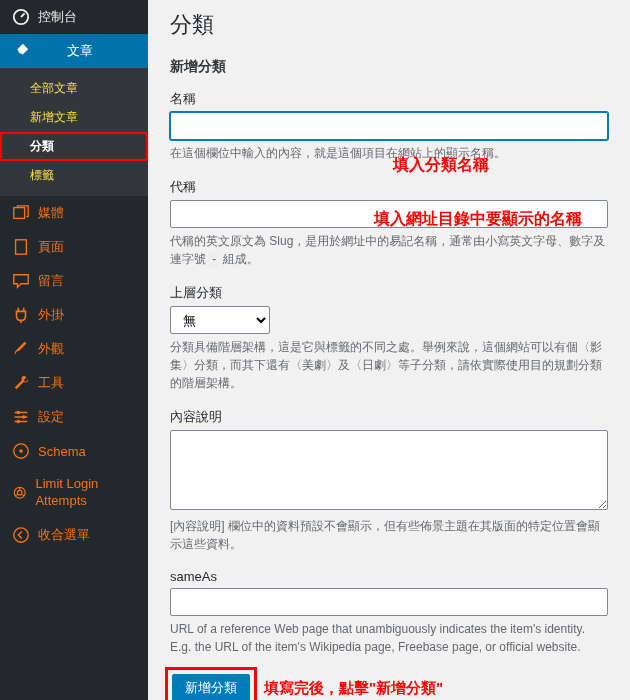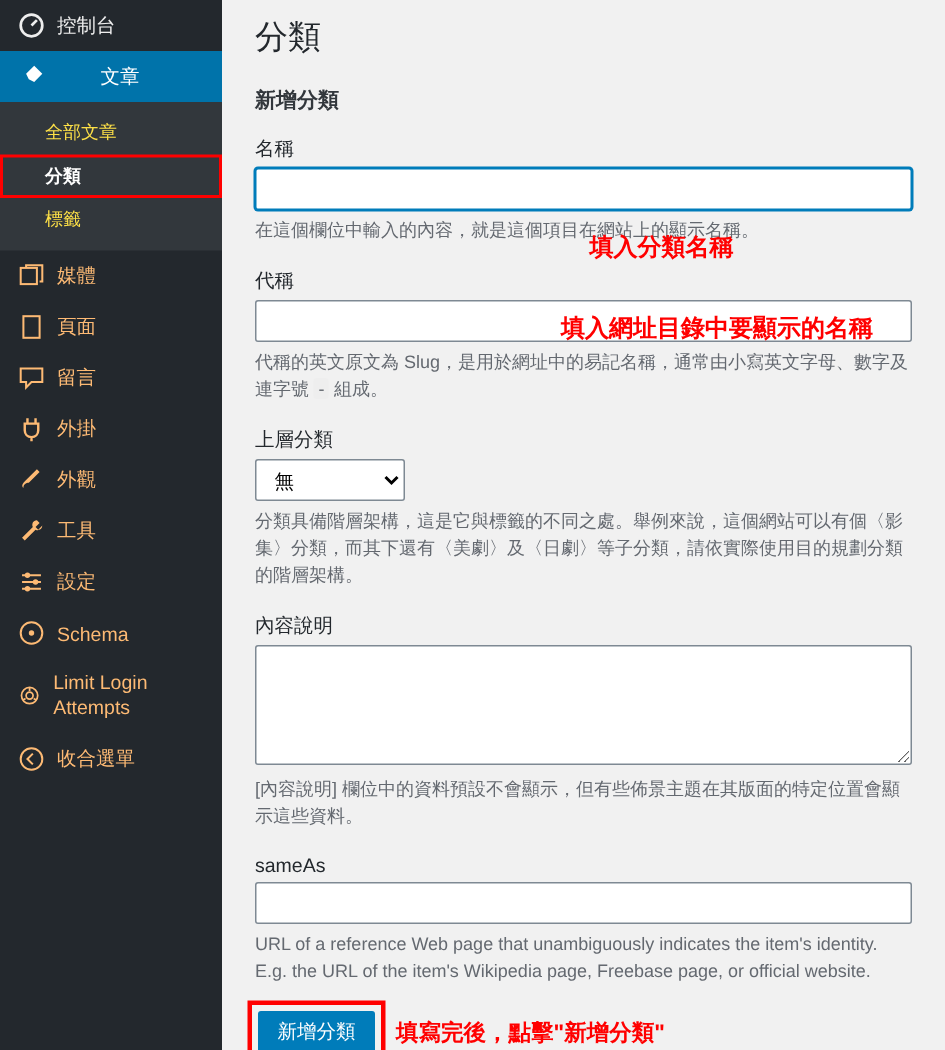--- a/index.html
+++ b/index.html
@@ -1,19 +1,19 @@
 <!DOCTYPE html>
 <html><head>
 <meta charset="utf-8">
 <style>
   * { box-sizing: border-box; margin: 0; padding: 0; }
   body { font-family: -apple-system, "Segoe UI", "Microsoft JhengHei", sans-serif; font-size: 13px; color: #32373c; background: #f1f1f1; width: 630px; height: 700px; overflow: hidden; }
   .wrap { display: flex; height: 100%; border-radius: 10px; }
   .sidebar { width: 148px; background: #23282d; color: #eee; font-size: 13px; }
-  .menu-item { display: flex; align-items: center; padding: 8px 12px; color: #fdba74; cursor: pointer; gap: 8px; }
+  .menu-item { display: flex; align-items: center; padding: 8px 12px; color: #f97316; cursor: pointer; gap: 8px; }
   .menu-item.top { color: #eee; }
   .menu-item.open { background: #0073aa; color: #fff; position: relative; gap: 37px; }
   .menu-item.open::after { content: ""; position: absolute; right: -8px; top: 50%; margin-top: -8px; border: 8px solid transparent; border-right-color: #f1f1f1; }
   .submenu { background: #32373c; padding: 6px 0; }
   .submenu-item { padding: 6px 12px 6px 30px; color: #fde047; cursor: pointer; font-size: 12px; }
   .submenu-item.current { color: #fff; font-weight: 600; }
   .submenu-item.current.highlighted { outline: 2px solid #ff0000; outline-offset: -2px; }
   .icon { width: 18px; height: 18px; fill: currentColor; display: inline-flex; align-items: center; justify-content: center; }
   .main { flex: 1; padding: 10px 22px; overflow-y: auto; background: #f1f1f1; }
   h1.page-title { font-size: 22px; font-weight: 400; color: #23282d; margin-bottom: 18px; }
@@ -54,20 +54,21 @@
     <div class="menu-item open">
       <span class="icon">
           <svg viewBox="0 0 20 20">
             <path d="M3 17 L8 12 L6 8 L12 2 L18 8 L12 14 L8 12 Z" fill="currentColor"></path>
           </svg>
         </span>
       <span>文章</span>
     </div>
     <div class="submenu">
       <div class="submenu-item">全部文章</div>
+      <div class="submenu-item">新增文章</div>
       <div class="submenu-item current highlighted">分類</div>
       <div class="submenu-item">標籤</div>
     </div>
     <div class="menu-item">
       <span class="icon">
           <svg viewBox="0 0 20 20">
             <rect x="2" y="4" width="12" height="12" fill="none" stroke="currentColor" stroke-width="1.5"></rect>
             <path d="M6 4 L6 2 L18 2 L18 14 L16 14" fill="none" stroke="currentColor" stroke-width="1.5"></path>
           </svg>
         </span>

